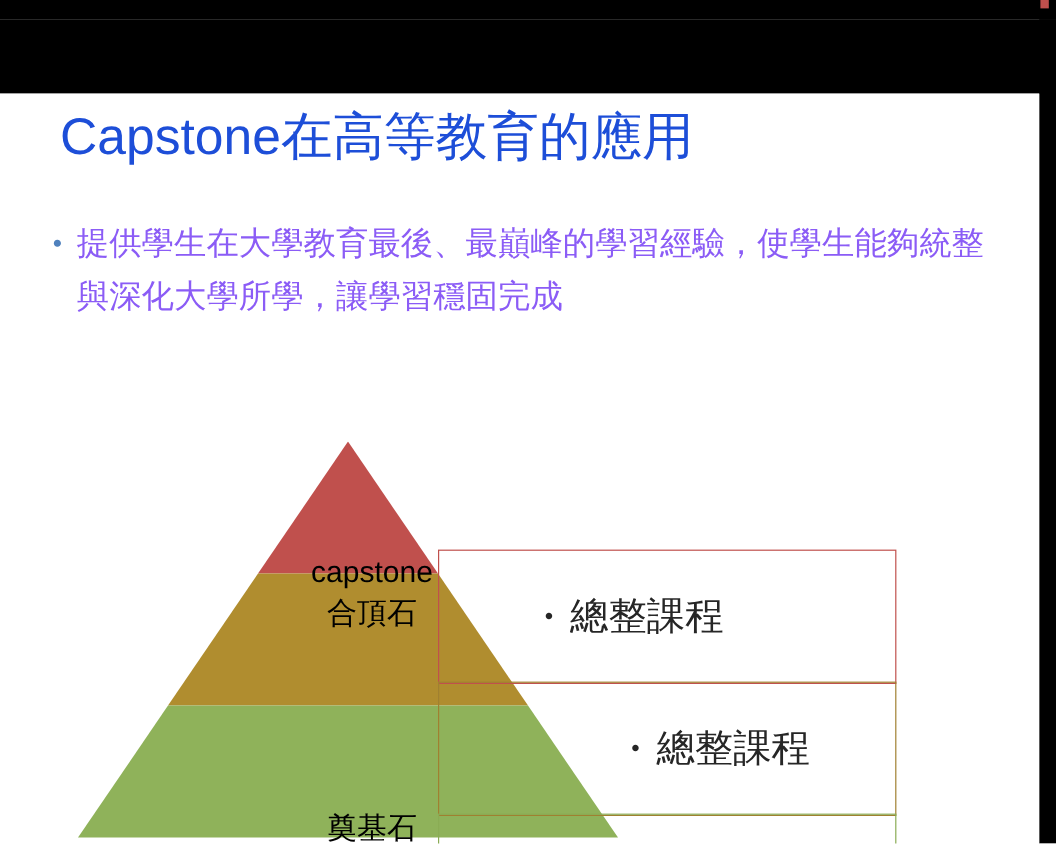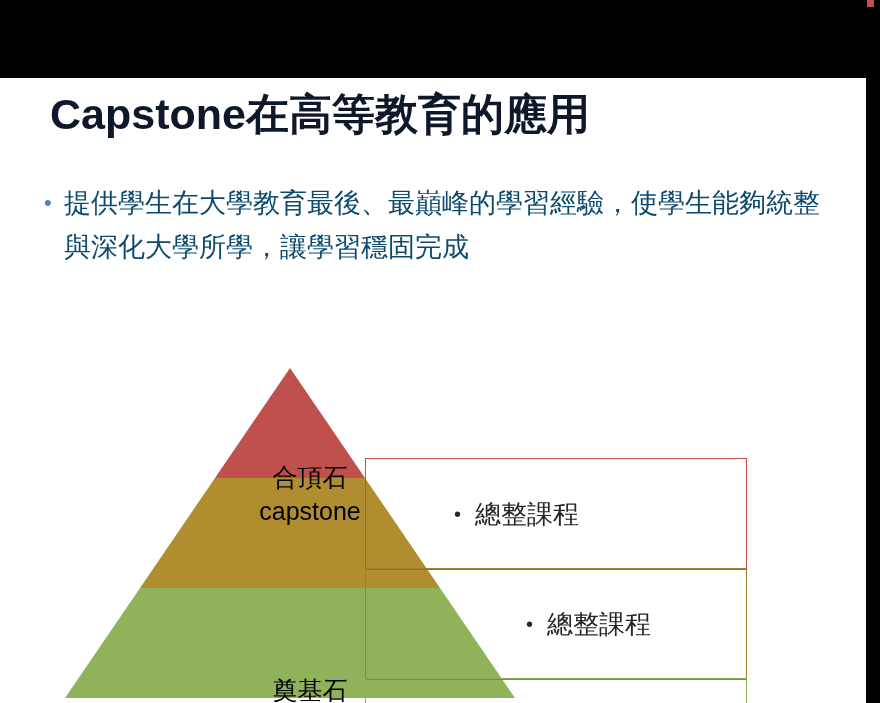--- a/index.html
+++ b/index.html
@@ -59,22 +59,22 @@
     height: 625px;
     background: #ffffff;
   }
 
   .slide-title {
     position: absolute;
     left: 50px;
     top: 12px;
     font-size: 43px;
     line-height: 1.15;
-    color: #0f172a;
-    font-weight: bold;
+    color: #1d4ed8;
+    font-weight: normal;
     letter-spacing: 0px;
     white-space: nowrap;
   }
 
   .bullet-block {
     position: absolute;
     left: 44px;
     top: 103px;
     width: 790px;
   }
@@ -87,21 +87,21 @@
     flex: 0 0 20px;
     color: #4f81bd;
     font-size: 22px;
     line-height: 44px;
     text-align: left;
   }
   .bullet-text {
     flex: 1 1 auto;
     font-size: 27px;
     line-height: 44px;
-    color: #0c4a6e;
+    color: #8b5cf6;
   }
 
   
   .graphic {
     position: absolute;
     left: 60px;
     top: 290px;
     width: 700px;
     height: 335px;
   }
@@ -145,21 +145,21 @@
 
   .row-dot {
     font-size: 20px;
     color: #262626;
     margin-left: 88px;
     margin-right: 14px;
     line-height: 1;
   }
   .row-box.r2 .row-dot { margin-left: 160px; }
   .row-label {
-    font-size: 26px;
+    font-size: 32px;
     color: #262626;
     white-space: nowrap;
   }
 </style>
 </head>
 <body>
 
 <div class="top-strip">
   <div class="top-accent"></div>
 </div>
@@ -179,22 +179,22 @@
 
   <div class="graphic">
 
     <svg class="pyramid" viewBox="0 0 460 335">
       <polygon points="230,0 305,110 155,110" fill="#c0504d"></polygon>
       <polygon points="305,110 380,220 80,220 155,110" fill="#b08d2f"></polygon>
       <polygon points="380,220 455,330 5,330 80,220" fill="#8fb25a"></polygon>
     </svg>
 
     <div class="pyr-label cap">
+      <div>capstone</div>
       <div>合頂石</div>
-      <div>capstone</div>
     </div>
     <div class="pyr-label corn">
       <div>奠基石</div>
 
     </div>
 
     <div class="rows">
       <div class="row-box r1">
         <span class="row-dot">•</span>
         <span class="row-label">總整課程</span>

